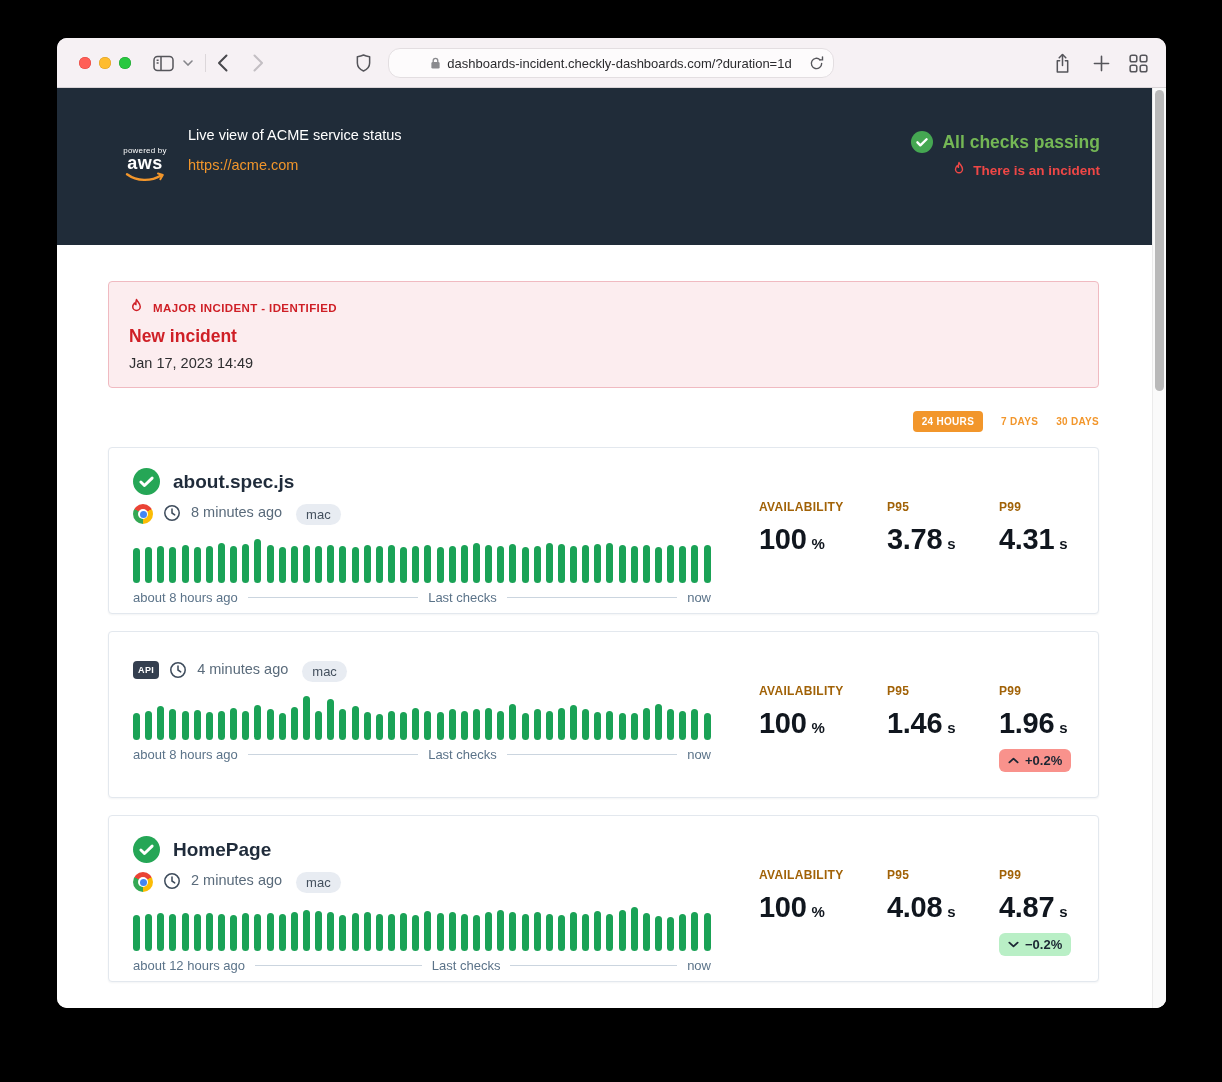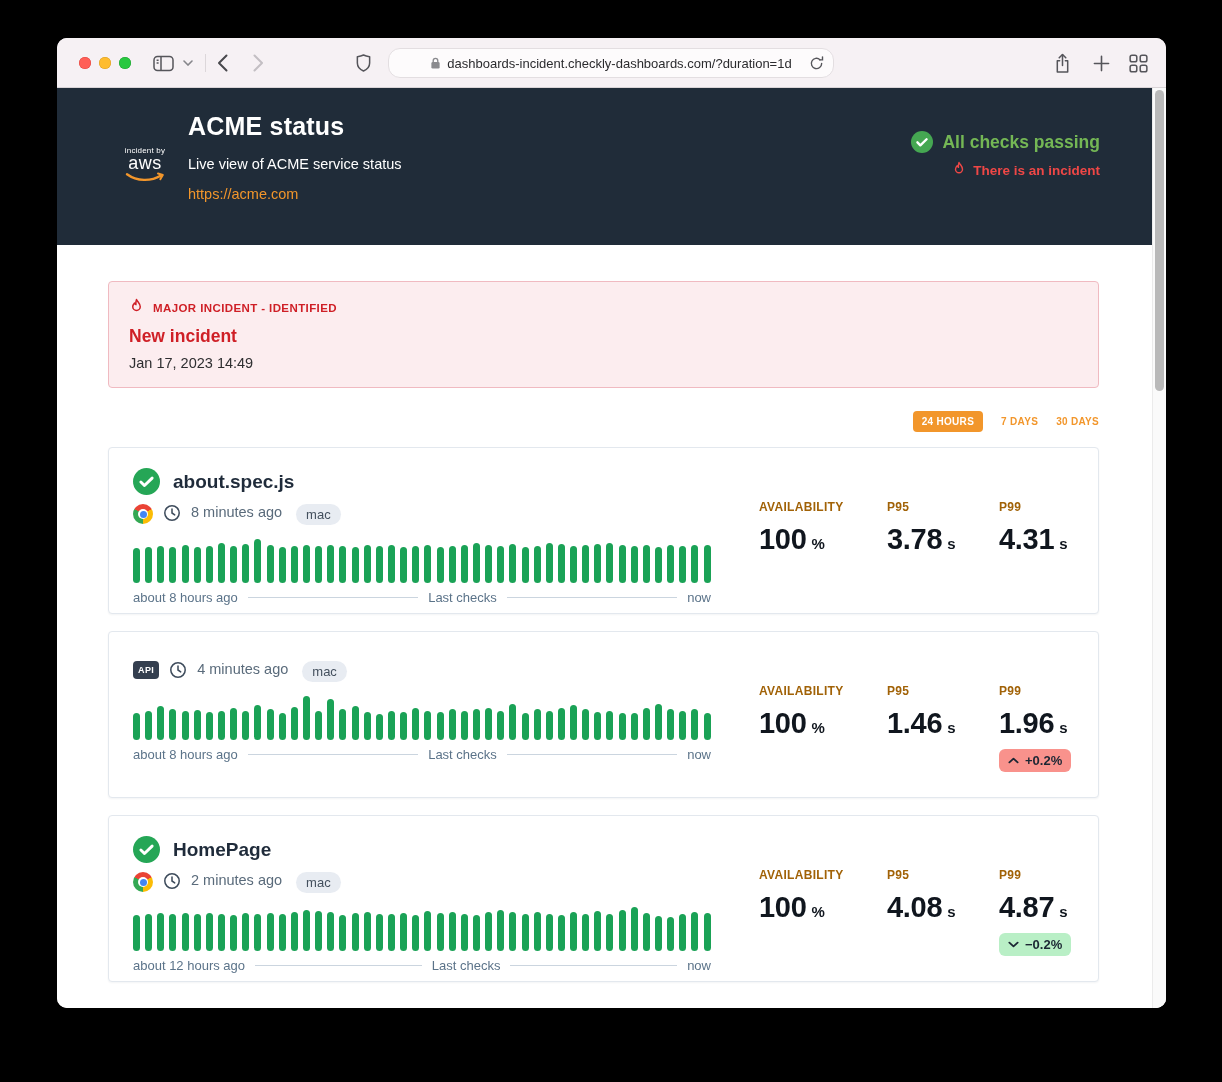--- a/index.html
+++ b/index.html
@@ -27,21 +27,21 @@
   
   .page { position:relative; height:920px; background:#fff; overflow:hidden; }
   .vscroll { position:absolute; right:0; top:0; bottom:0; width:14px; background:#fafafa; border-left:1px solid #ebebeb; z-index:5; }
   .vthumb { position:absolute; left:2px; top:2px; width:9px; height:301px; background:#b9b9b9; border-radius:5px; }
   .page-inner { margin-right:14px; height:100%; overflow:hidden; }
 
   
   .site-header { position:relative; height:157px; background:#202c39; }
   .logo { position:absolute; left:60px; top:58px; width:56px; text-align:center; color:#fff; }
   .logo .pb { display:block; font-size:8px; letter-spacing:.2px; }
-  .logo .aws { display:block; font-size:18px; font-weight:normal; letter-spacing:.5px; line-height:16px; }
+  .logo .aws { display:block; font-size:18px; font-weight:bold; letter-spacing:.5px; line-height:16px; }
   .logo svg { display:block; margin:1px auto 0; }
   .head-text { position:absolute; left:131px; top:24px; color:#fff; }
   .head-title { font-size:25px; font-weight:bold; letter-spacing:.2px; }
   .head-sub { margin-top:15px; font-size:14.5px; }
   .head-link { display:inline-block; margin-top:14px; font-size:14.5px; color:#f2962b; text-decoration:none; }
   .status { position:absolute; right:52px; top:43px; text-align:right; }
   .status-row1 { display:flex; align-items:center; justify-content:flex-end; gap:9px;
     font-size:17.5px; font-weight:bold; color:#74b755; }
   .status-row2 { margin-top:8px; display:flex; align-items:center; justify-content:flex-end; gap:7px;
     font-size:13.5px; font-weight:bold; color:#ef4746; }
@@ -176,29 +176,28 @@
 
   <div class="page">
     <div class="vscroll">
       <div class="vthumb"></div>
     </div>
 
     <div class="page-inner">
 
       <header class="site-header">
         <div class="logo">
-          <span class="pb">incident by</span>
+          <span class="pb">powered by</span>
           <span class="aws">aws</span>
           <svg width="40" height="10" viewBox="0 0 40 10" fill="none">
             <path d="M2 2.2C12 9.5 26 9.5 36 3.5" stroke="#f2962b" stroke-width="2.4" stroke-linecap="round"></path>
             <path d="M33 1.5l4.8 1.5-2.5 4.2" fill="none" stroke="#f2962b" stroke-width="2" stroke-linecap="round" stroke-linejoin="round"></path>
           </svg>
         </div>
         <div class="head-text">
-          <div class="head-title">ACME status</div>
           <div class="head-sub">Live view of ACME service status</div>
           <a class="head-link" href="#">https://acme.com</a>
         </div>
         <div class="status">
           <div class="status-row1">
             <span class="check-circle">
               <svg width="22" height="22" viewBox="0 0 24 24">
                   <circle cx="12" cy="12" r="12" fill="#45a752"></circle>
                 <path d="M7 12.4l3.2 3.2L17 9" fill="none" stroke="#fff" stroke-width="2.6" stroke-linecap="round" stroke-linejoin="round"></path>
                 </svg>

